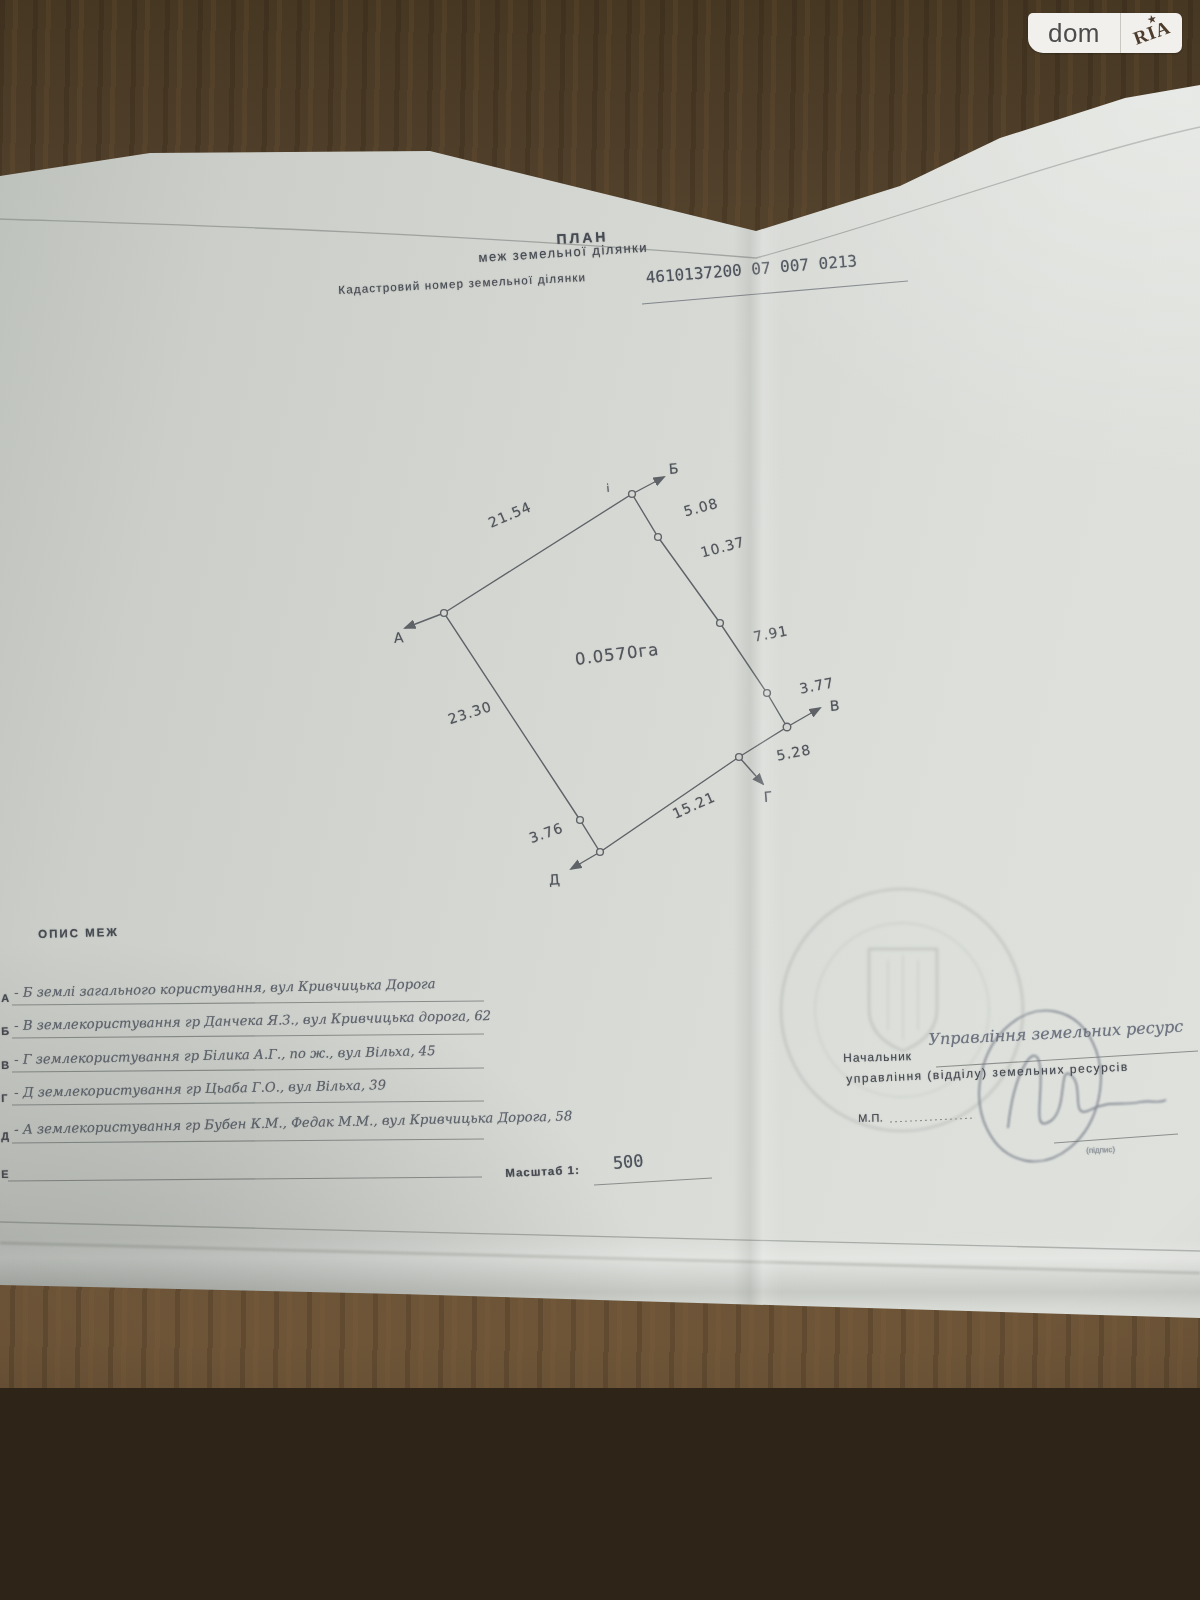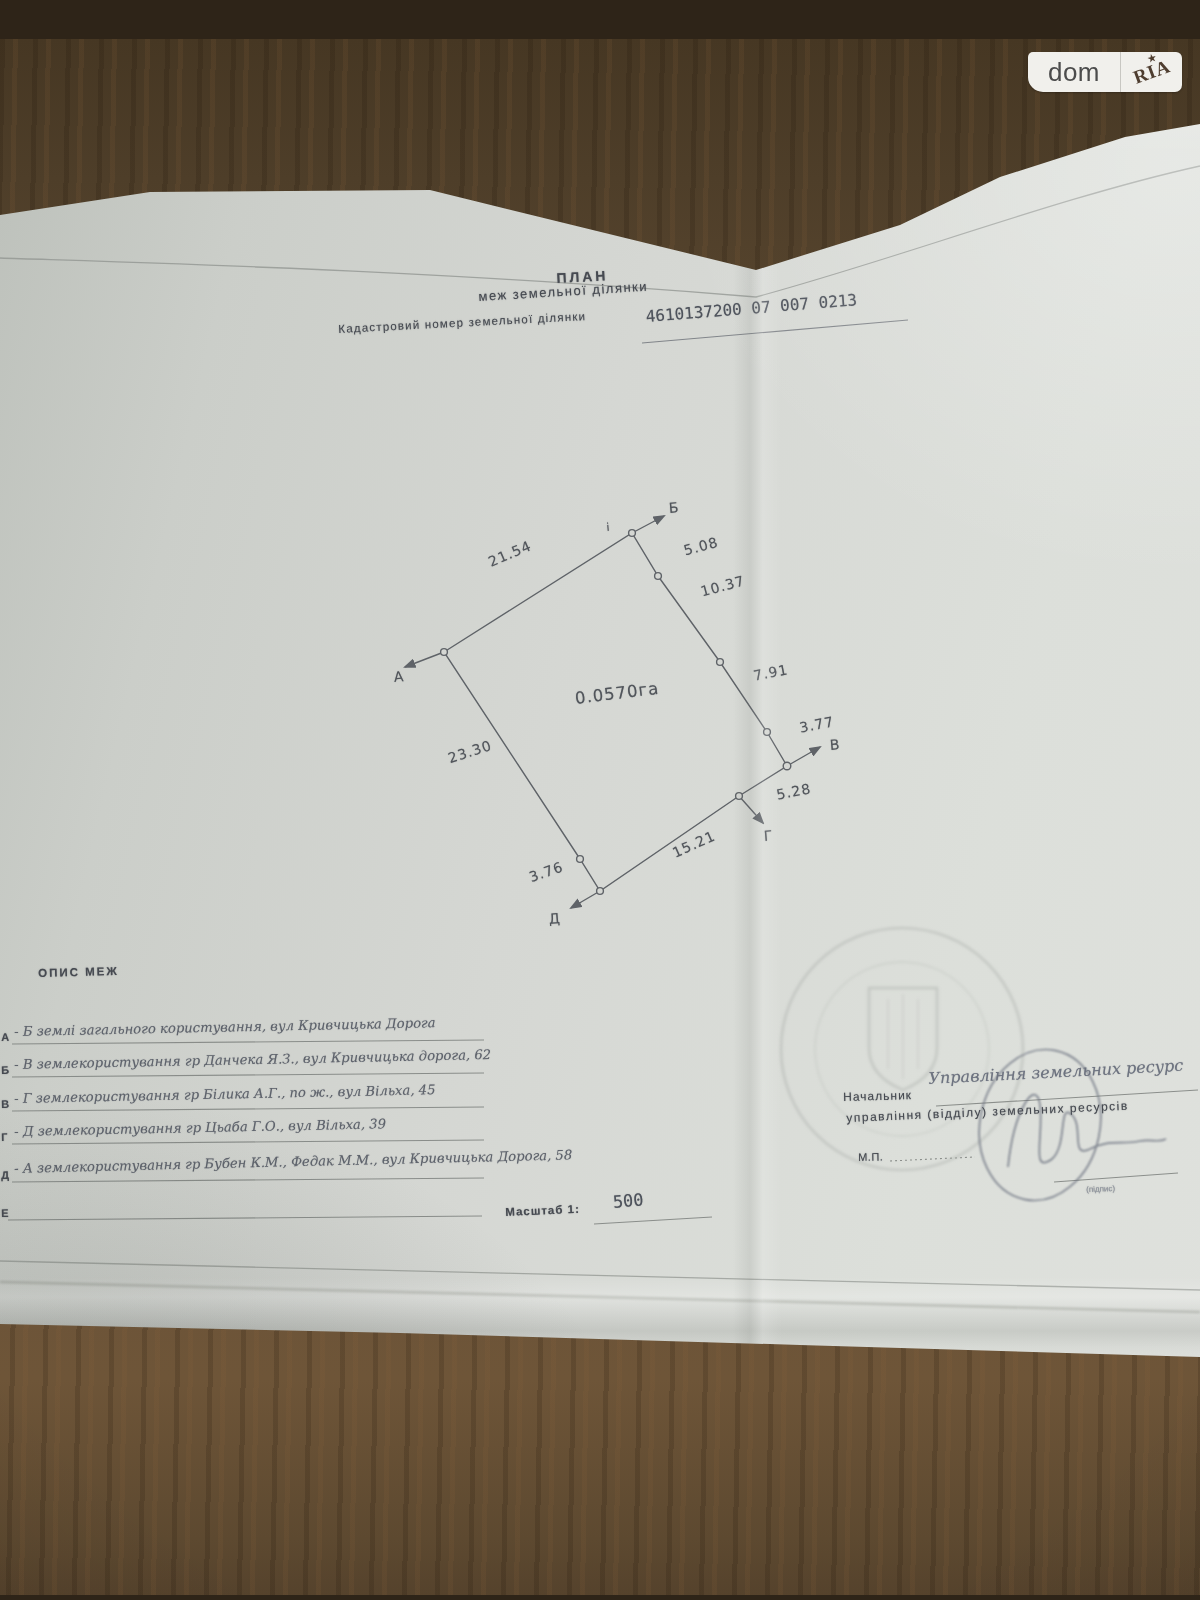--- a/index.html
+++ b/index.html
@@ -1,20 +1,20 @@
 <!DOCTYPE html>
 <html><head>
 <meta charset="utf-8">
 <style>
   html,body{margin:0;padding:0;background:#2e2418;}
-  .scene{position:relative;width:1200px;height:1556px;overflow:hidden;
+  .scene{position:relative;width:1200px;height:1388px;overflow:hidden;
     background:
       repeating-linear-gradient(91deg, rgba(25,15,5,.16) 0 5px, rgba(0,0,0,0) 5px 13px, rgba(140,100,60,.14) 13px 18px, rgba(0,0,0,0) 18px 33px),
       linear-gradient(180deg,#463723 0,#4e3e29 140px,#59462f 320px,#66503a 900px,#6e5538 1340px,#5d4930 1500px,#4f3d29 1600px);
-    font-family:"Liberation Sans",sans-serif;margin-top:39px;}
+    font-family:"Liberation Sans",sans-serif;}
   .vignette{position:absolute;inset:0;z-index:40;pointer-events:none;
     background:radial-gradient(130% 120% at 50% 38%, rgba(0,0,0,0) 55%, rgba(0,0,0,.22) 100%);}
   
   .paper{position:absolute;inset:0;z-index:10;
     clip-path:polygon(0 176px,150px 153px,430px 151px,756px 231px,900px 186px,1000px 138px,1125px 98px,1200px 85px,1200px 1318px,800px 1306px,400px 1294px,0 1285px);
     background:linear-gradient(103deg,#bcc0ba 0%,#cbcec9 18%,#d5d7d3 45%,#dcdfda 75%,#dfe1dd 100%);
     filter:drop-shadow(0 4px 6px rgba(15,9,4,.5)) drop-shadow(0 -3px 4px rgba(15,9,4,.35));}
   .paper-overlay{position:absolute;inset:0;z-index:30;pointer-events:none;
     background:
       radial-gradient(90% 55% at 6% 98%, rgba(70,75,70,.30), rgba(0,0,0,0) 55%),

